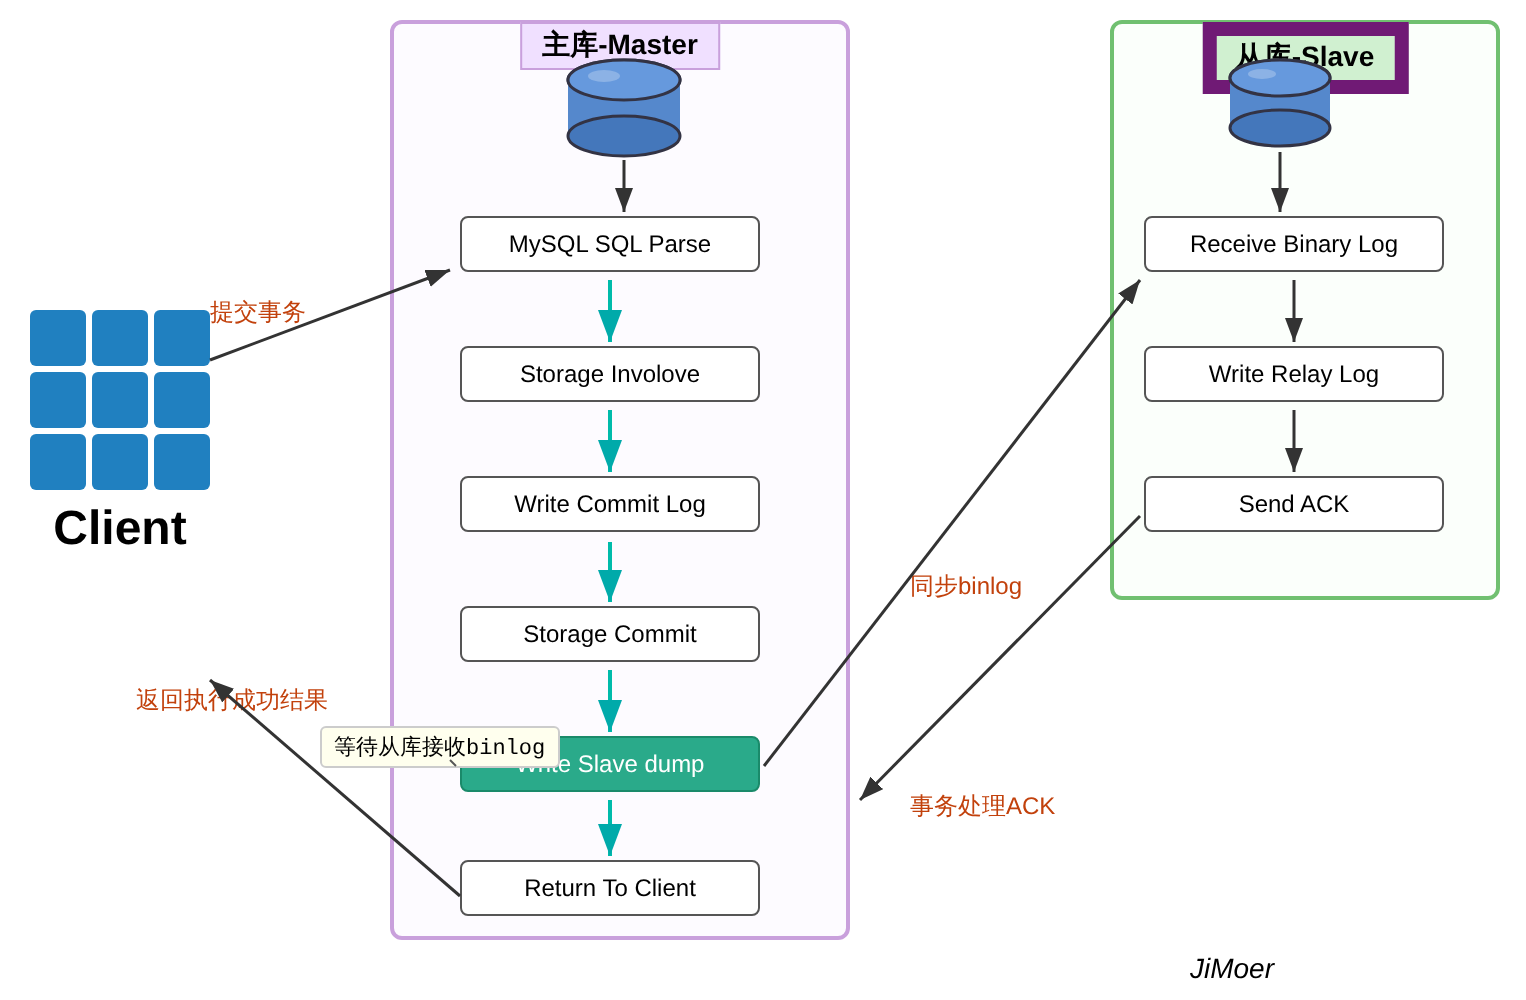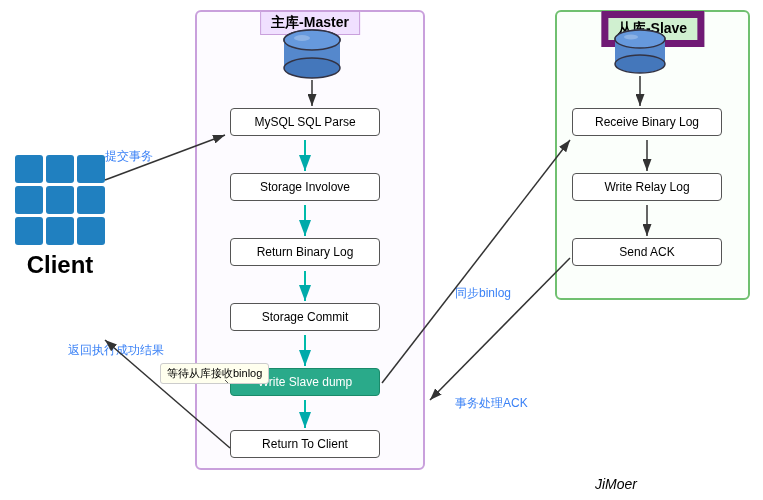--- a/index.html
+++ b/index.html
@@ -118,21 +118,21 @@
 
     
     .db-icon {
       position: absolute;
     }
 
     
     .label-text {
       position: absolute;
       font-size: 12px;
-      color: #3b82f6;
+      color: #c2410c;
     }
 
     
     .watermark {
       position: absolute;
       bottom: 8px;
       right: 12px;
       font-size: 14px;
       color: #000000;
       font-style: italic;
@@ -140,20 +140,21 @@
     }
 
     
     .wait-label {
       position: absolute;
       font-size: 11px;
       background: #ffe;
       border: 1px solid #ccc;
       padding: 2px 6px;
       border-radius: 3px;
+      font-family: Liberation Mono, monospace;
     }
   </style>
 </head>
 <body>
 
 <div class="diagram-container">
 
   <div class="master-box">
     <div class="master-title">主库-Master</div>
   </div>
@@ -198,21 +199,21 @@
     <div class="client-label">Client</div>
   </div>
 
   <div class="process-box" style="left:230px; top:108px;">
     <span>MySQL SQL Parse</span>
   </div>
   <div class="process-box" style="left:230px; top:173px;">
     <span>Storage Involove</span>
   </div>
   <div class="process-box" style="left:230px; top:238px;">
-    <span>Return Binary Log</span>
+    <span>Write Commit Log</span>
   </div>
   <div class="process-box" style="left:230px; top:303px;">
     <span>Storage Commit</span>
   </div>
   <div class="process-box highlight" style="left:230px; top:368px;">
     <span>Write Slave dump</span>
   </div>
   <div class="process-box" style="left:230px; top:430px;">
     <span>Return To Client</span>
   </div>

